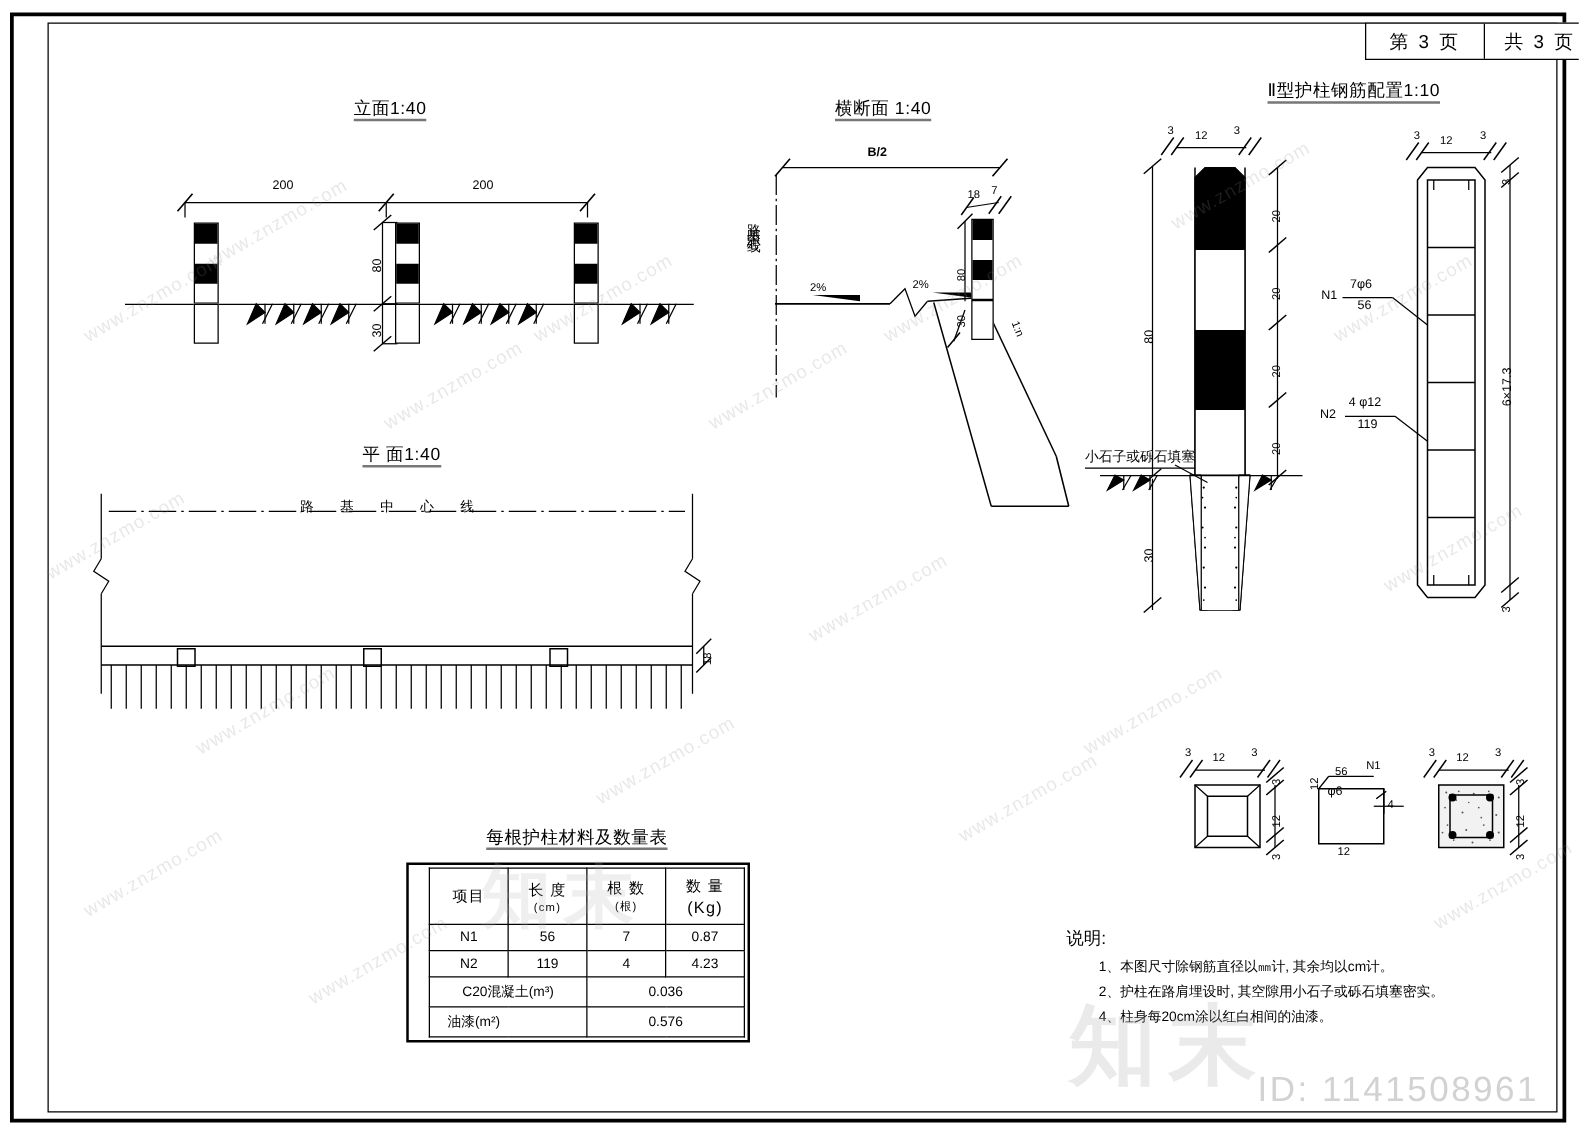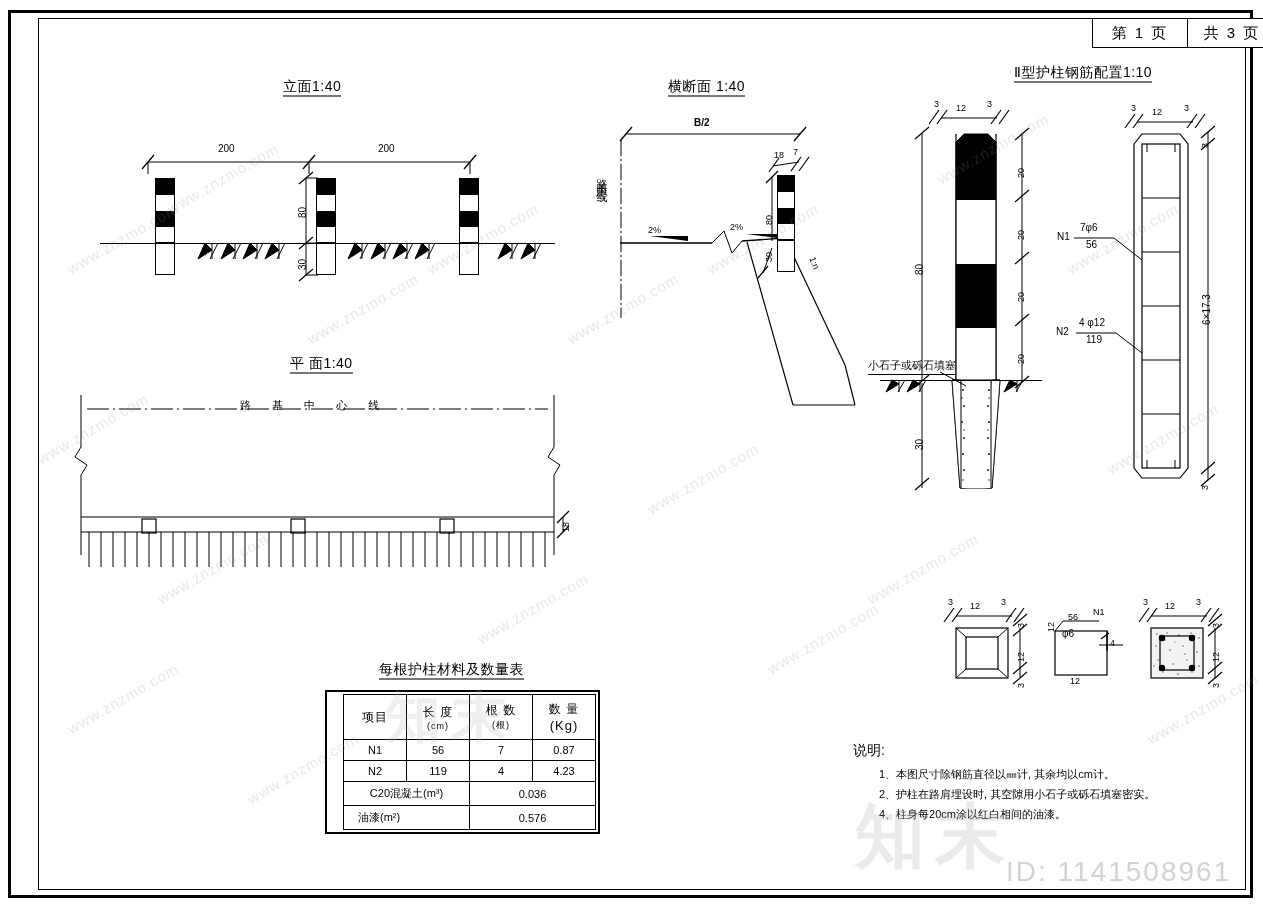--- a/index.html
+++ b/index.html
@@ -51,21 +51,21 @@
 </style>
 </head>
 <body>
 
 <div class="sheet">
 
   <div class="border-outer"></div>
   <div class="border-inner"></div>
 
   <div class="pagebox">
-    <div class="cell1">第 1 页</div>
+    <div class="cell1">第 3 页</div>
     <div class="cell2">共 3 页</div>
   </div>
 
   <div class="abs ttl" style="left:283px;top:78px;">
     <u>立面1:40</u>
   </div>
 
   <svg style="left:140px;top:150px;" width="360" height="25">
     <line class="st" x1="8" y1="12" x2="330" y2="12" stroke-width="1"></line>
     <line class="st" x1="2" y1="19" x2="14" y2="5" stroke-width="1.3"></line>
@@ -519,21 +519,21 @@
     <line class="st" x1="12" y1="10" x2="12" y2="60" stroke-width="1"></line>
     <line class="st" x1="5" y1="8" x2="19" y2="-4" stroke-width="1.2"></line>
     <line class="st" x1="5" y1="18" x2="19" y2="6" stroke-width="1.2"></line>
     <line class="st" x1="5" y1="56" x2="19" y2="44" stroke-width="1.2"></line>
     <line class="st" x1="5" y1="66" x2="19" y2="54" stroke-width="1.2"></line>
   </svg>
   <div class="abs dim rot90" style="left:1211px;top:628px;">3</div>
   <div class="abs dim rot90" style="left:1211px;top:662px;">12</div>
   <div class="abs dim rot90" style="left:1211px;top:688px;">3</div>
 
-  <div class="abs ttl" style="left:379px;top:661px;">
+  <div class="abs ttl" style="left:389px;top:661px;">
     <u>每根护柱材料及数量表</u>
   </div>
   <div class="matwrap" style="left:325px;top:690px;width:253px;padding-left:16px;">
     <table class="mat" style="position:relative;left:0;top:0;width:100%;">
       <tbody>
           <tr>
         <td class="hd" style="width:25%;">项目</td>
         <td class="hd" style="width:25%;">
           <div>长 度</div>
           <div style="font-size:9px;">(cm)</div>

